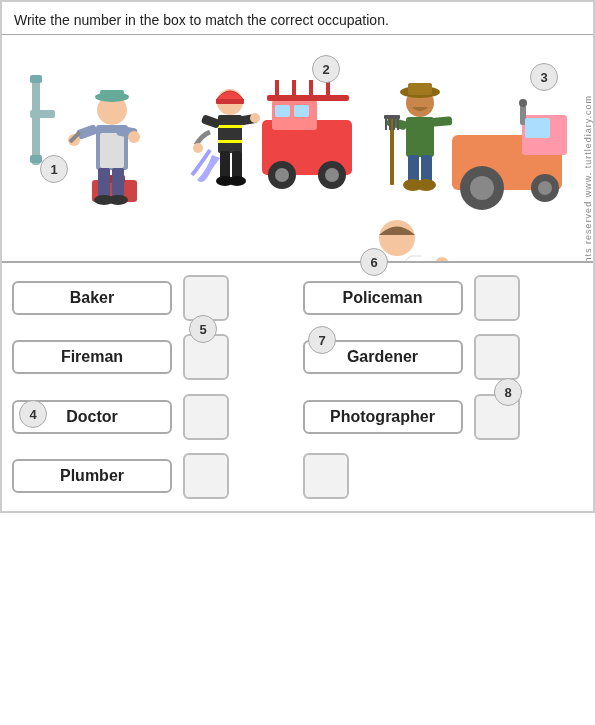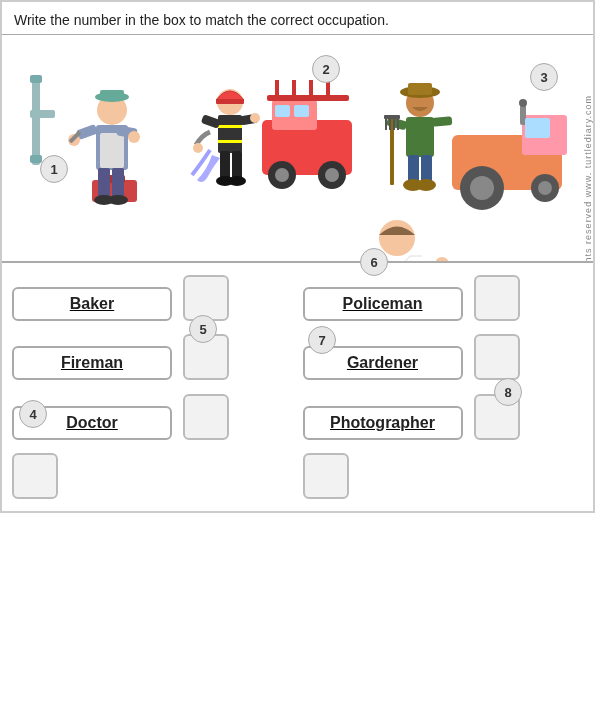--- a/index.html
+++ b/index.html
@@ -62,24 +62,23 @@
     .match-row {
       display: flex;
       flex-direction: row;
       gap: 10px;
       align-items: center;
       flex: 1;
     }
     .match-half {
       display: flex;
       flex-direction: row;
-      align-items: flex-end;
+      align-items: center;
       gap: 11px;
       flex: 1;
-      text-decoration: underline;
     }
     .occupation-label {
       border: 2px solid #aaa;
       border-radius: 6px;
       background: #fff;
       font-size: 16px;
       font-weight: bold;
       color: #222;
       padding: 6px 0;
       text-align: center;
@@ -509,20 +508,21 @@
         <div class="answer-box"></div>
       </div>
       <div class="match-half">
         <div class="occupation-label">Photographer</div>
         <div class="answer-box"></div>
       </div>
     </div>
 
     <div class="match-row">
       <div class="match-half">
+        <div class="occupation-label">Plumber</div>
         <div class="answer-box"></div>
       </div>
       <div class="match-half">
         <div class="answer-box"></div>
       </div>
     </div>
 
   </div>
 </div>
 

